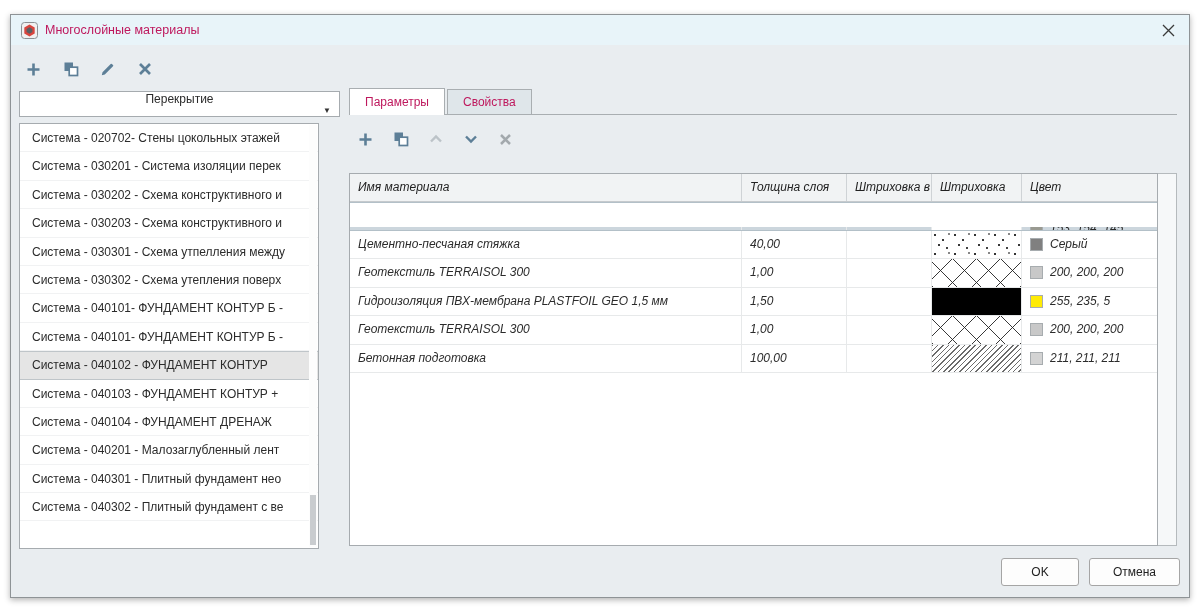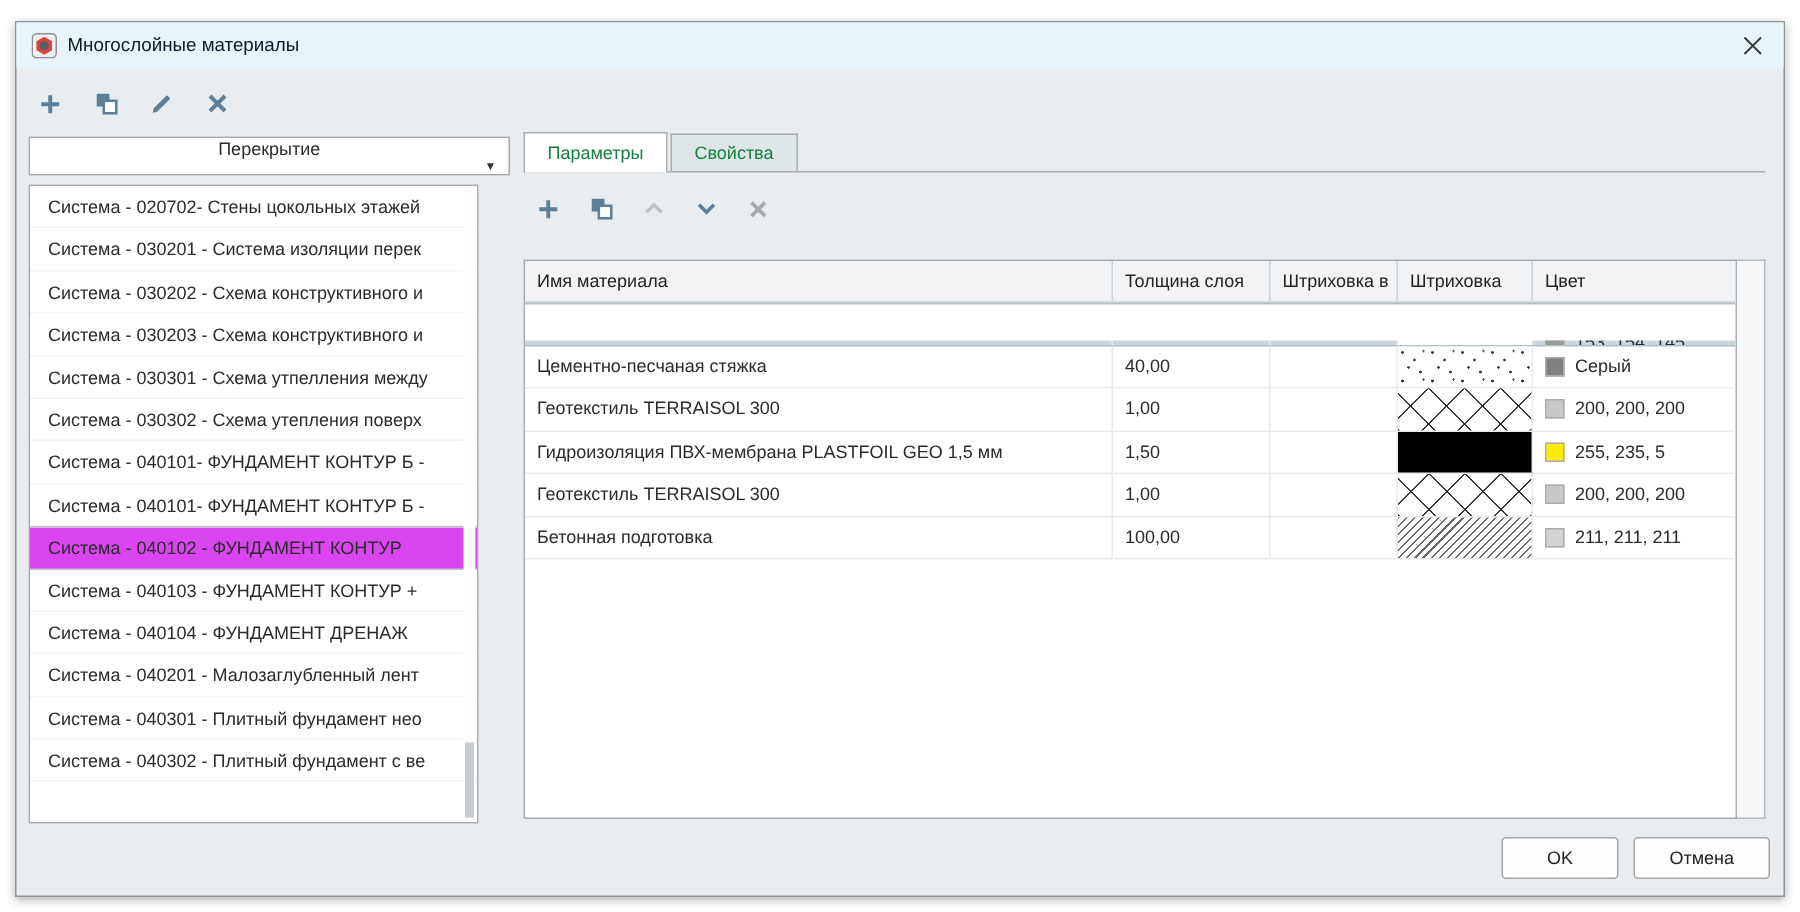--- a/index.html
+++ b/index.html
@@ -7,58 +7,58 @@
     font-family:"Liberation Sans", sans-serif; font-size:12px; color:#2b2b2b; }
   .stage { position:relative; width:1200px; height:608px; background:#fff; }
 
   .dialog { position:absolute; left:10px; top:14px; width:1180px; height:584px;
     background:#e9edf0; border:1px solid #8e9396; box-shadow:0 2px 6px rgba(0,0,0,.3); }
 
   
   .titlebar { position:absolute; left:0; top:0; width:100%; height:30px;
     background:#e8f4f9; display:flex; align-items:center; padding:0 10px; }
   .appicon { width:17px; height:17px; margin-right:7px; flex:0 0 auto; }
-  .title { font-size:12.5px; color:#0f172a; }
+  .title { font-size:12.5px; color:#be185d; }
   .close-btn { margin-left:auto; width:22px; height:22px; display:flex;
     align-items:center; justify-content:center; cursor:default; }
 
   
   .toolbar { position:absolute; display:flex; align-items:center; gap:20px; height:24px; }
   .main-toolbar { left:14px; top:42px; }
   .layers-toolbar { left:346px; top:112px; gap:18px; }
   .icon-btn { width:17px; height:17px; display:flex; align-items:center; justify-content:center; }
 
   
   .combo { position:absolute; left:8px; top:76px; width:321px; height:26px;
     background:#fff; border:1px solid #a6abaf; display:flex; align-items:center;
     padding:0 8px;flex-direction:column; }
   .combo .caret { margin-left:auto; font-size:8px; color:#333; }
 
   
   .listbox { position:absolute; left:8px; top:108px; width:300px; height:426px;
     background:#fff; border:1px solid #a6abaf; overflow:hidden; }
   .li { height:28.4px; line-height:28.4px; padding:0 4px 0 12px; white-space:nowrap;
     overflow:hidden; border-bottom:1px solid #f1f2f3; }
-  .li.selected { background:#d946ef; border-top:1px solid #bfc5c9;
+  .li.selected { background:#e5e5e5; border-top:1px solid #bfc5c9;
     border-bottom:1px solid #bfc5c9; height:28.4px; line-height:26.4px; }
   .vscroll { position:absolute; right:1px; top:1px; bottom:1px; width:8px; background:#fdfdfd; }
   .vscroll .thumb { position:absolute; left:1px; right:1px; bottom:2px; height:50px;
     background:#c9cccf; }
 
   
   .tabs { position:absolute; left:338px; top:73px; width:828px; height:27px;
     display:flex; align-items:flex-end; border-bottom:1px solid #a9aeb1; }
   .tab { padding:0 15px; border:1px solid #a9aeb1; border-bottom:none;
-    background:#dfe6ea; height:25px; line-height:25px; margin-right:2px; color:#15803d; }
+    background:#dfe6ea; height:25px; line-height:25px; margin-right:2px; color:#be185d; }
   .tab.active { background:#fff; height:27px; line-height:27px; margin-bottom:-1px;
     position:relative; z-index:1; }
 
   
   .table { position:absolute; left:338px; top:158px; width:809px; height:373px;
-    background:#fff; border:1px solid #a6abaf; overflow:hidden; }
+    background:#fff; border:1px solid #a6abaf; overflow:hidden;font-style:italic; }
   .thead, .trow { display:grid; grid-template-columns:392px 105px 85px 90px 1fr; }
   .thead { height:28px; background:#f1f3f4; border-bottom:1px solid #c6cacd; }
   .th { padding:0 8px; line-height:27px; white-space:nowrap; overflow:hidden;
     border-right:1px solid #cfd3d6; color:#222; }
   .th:last-child { border-right:none; }
   .trow { height:28.5px; border-bottom:1px solid #e7e9ea; }
   .td { padding:0 8px; line-height:27.5px; white-space:nowrap; overflow:hidden;
     border-right:1px solid #e7e9ea; }
   .td:last-child { border-right:none; }
   .td.hatch-cell { padding:0; }

